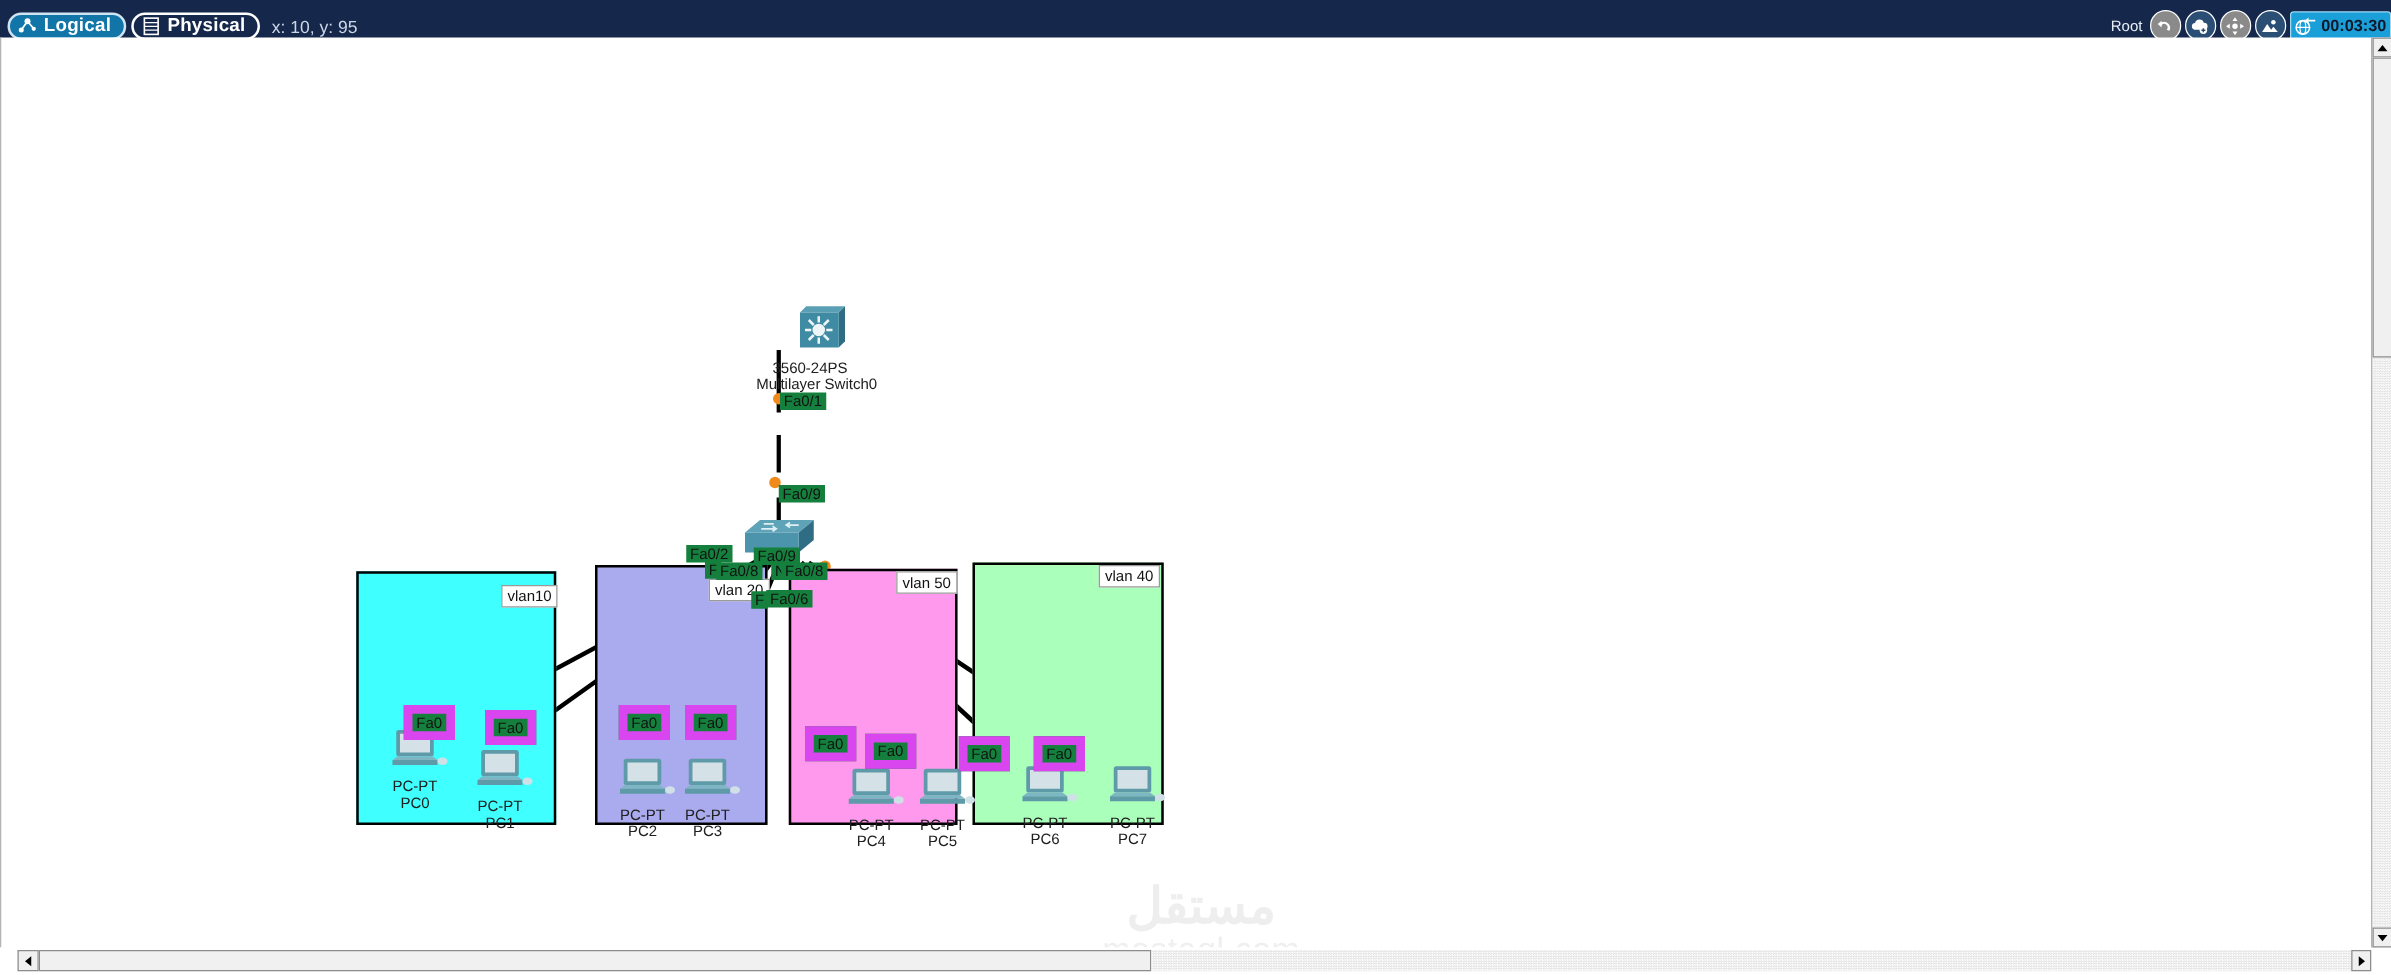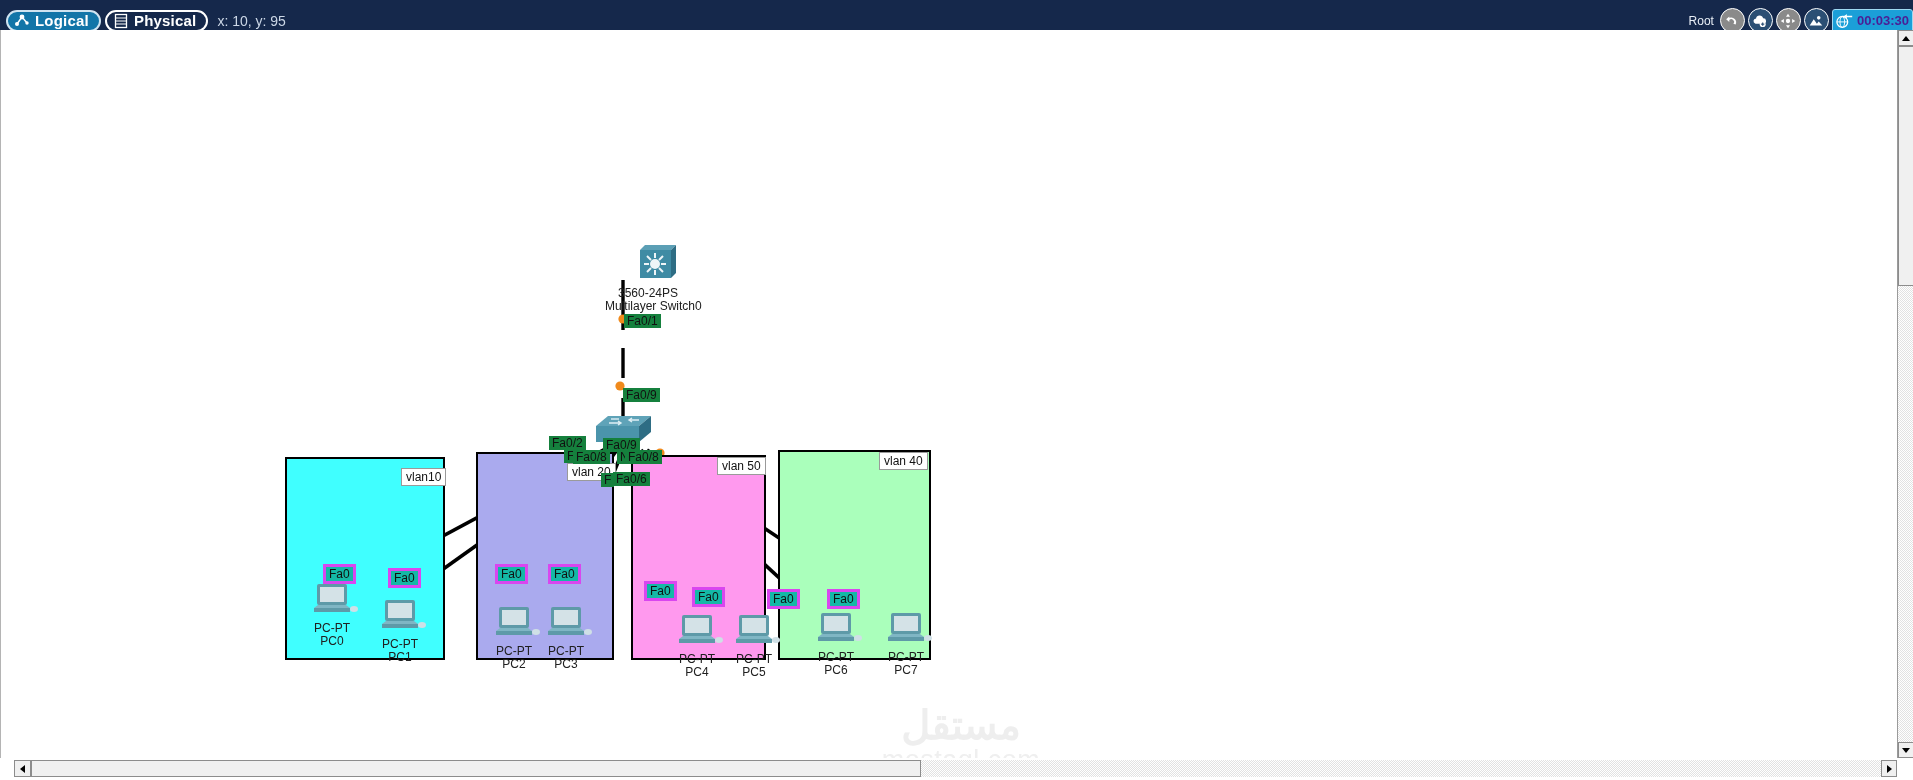--- a/index.html
+++ b/index.html
@@ -48,21 +48,21 @@
     display: flex; align-items: center; justify-content: center;
     margin-right: 3px; cursor: pointer; flex: 0 0 auto;
   }
   .timer-box {
     display: flex; align-items: center;
     height: 24px; background: #1b9fd8;
     border: 1px solid #9fd9f2; border-radius: 3px;
     padding: 0 3px 0 2px; margin-right: 0;
     overflow: hidden;
   }
-  .timer-txt { color: #4c1d95; font-size: 13px; font-weight: bold; margin-left: 2px; white-space: nowrap; }
+  .timer-txt { color: #0f172a; font-size: 13px; font-weight: bold; margin-left: 2px; white-space: nowrap; }
 
   
   #workspace {
     position: absolute; left: 0; top: 30px;
     width: 1897px; height: 728px;
     background: #ffffff;
     border-left: 1px solid #b4b4b4;
     overflow: hidden;
   }
 
@@ -99,21 +99,21 @@
     background: #ffffff; border: 1px solid #9a9a9a;
     font-size: 12px; color: #111111;
     padding: 1px 4px; white-space: nowrap;
   }
 
   
   .device { position: absolute; text-align: center; white-space: nowrap; }
   .dev-label { font-size: 12px; color: #202020; line-height: 12px; margin-top: 1px; }
   .port-tag {
     position: absolute;
-    background: #14b8a6; border: 3px solid #d946ef;
+    background: #15803d; border: 7px solid #d946ef;
     font-size: 12px; color: #111111;
     padding: 0 3px; white-space: nowrap;
   }
   .port-tag.bare { background: #15803d; border: none; }
 
   
   #links { position: absolute; left: 0; top: 0; width: 1897px; height: 728px; }
 
   
   #watermark {

